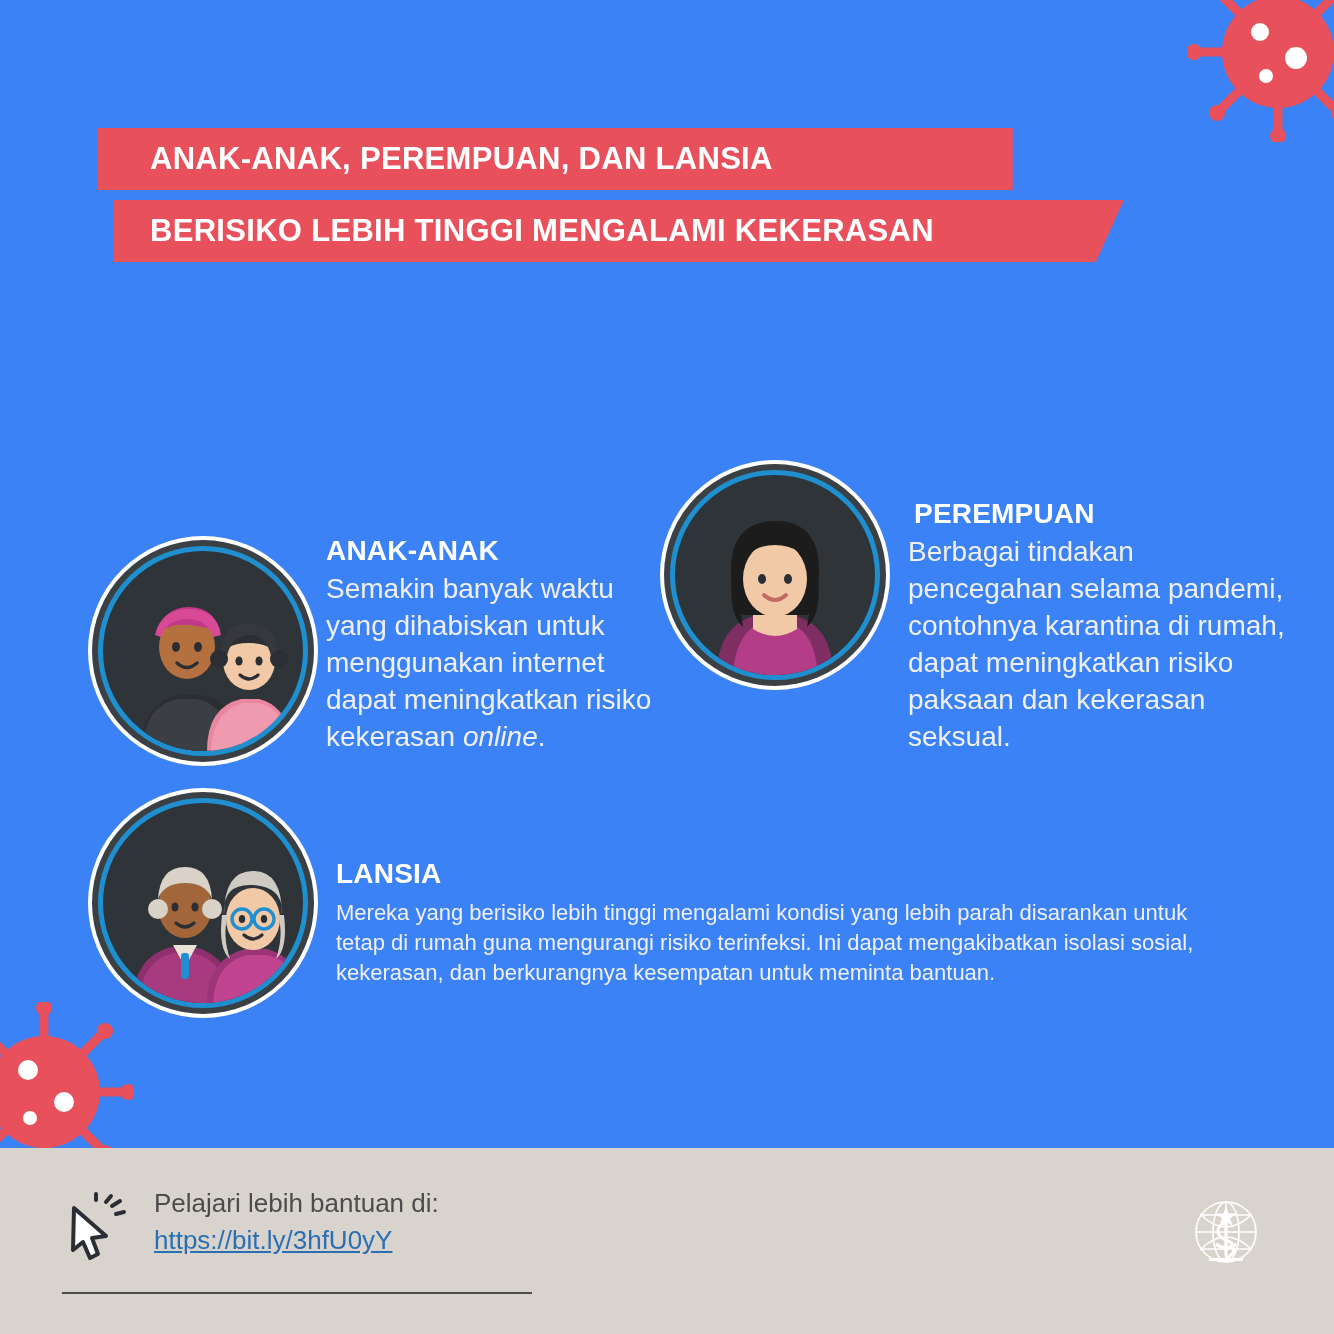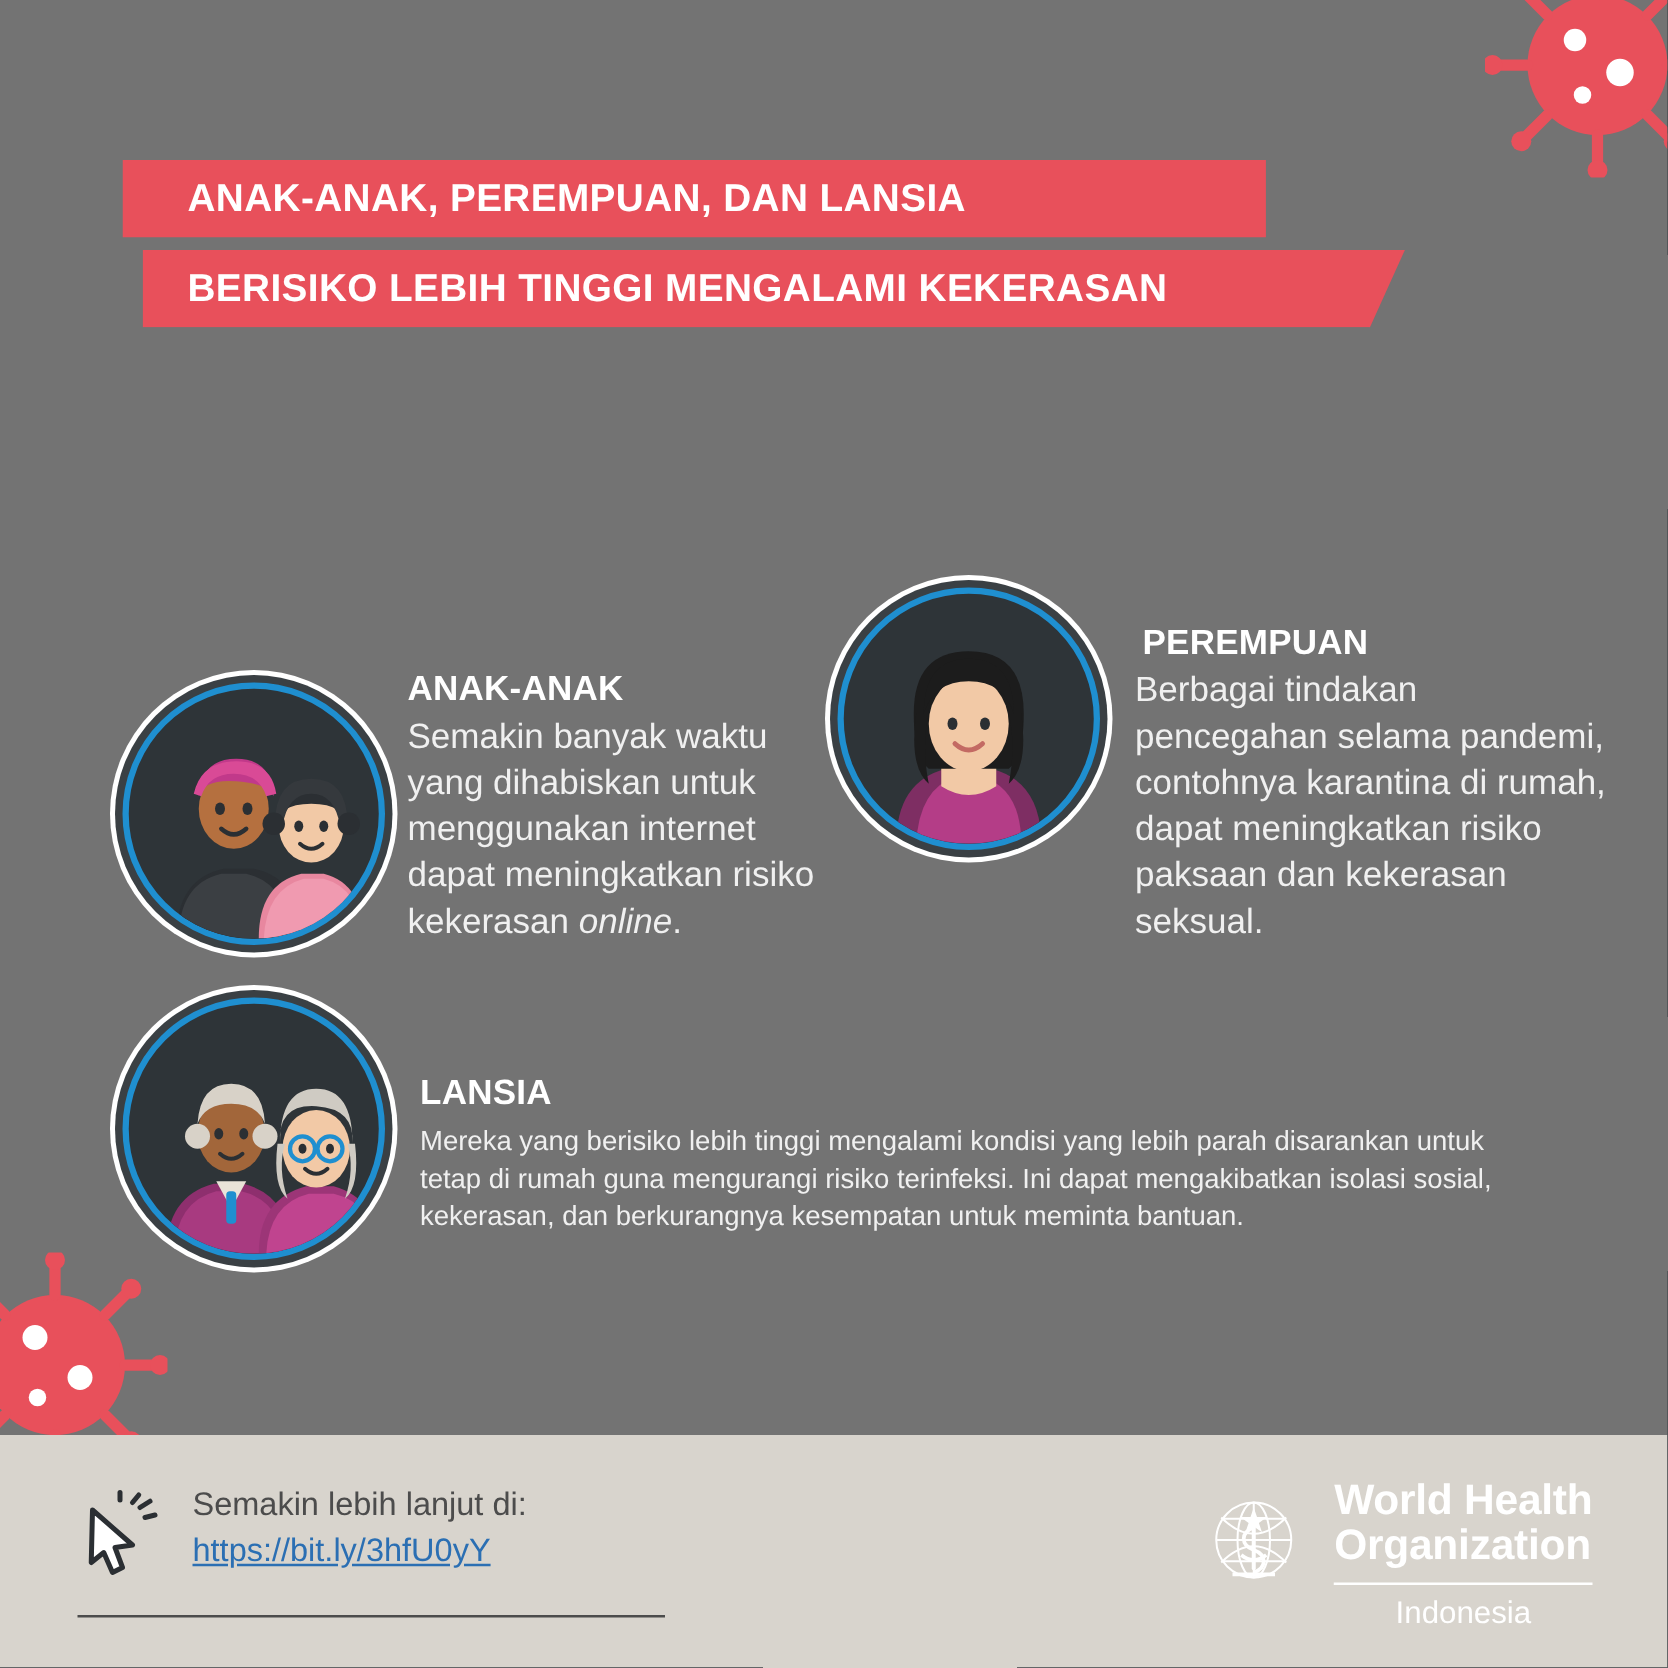--- a/index.html
+++ b/index.html
@@ -5,21 +5,21 @@
   * { box-sizing: border-box; margin: 0; padding: 0; }
   html, body {
     width: 1334px; height: 1334px;
     font-family: "Liberation Sans", sans-serif;
     background: #3a4044;
     overflow: hidden;
   }
   .poster {
     position: relative;
     width: 1334px; height: 1334px;
-    background: #737373;
+    background: #3b82f6;
     overflow: hidden;
   }
 
   
   .virus { position: absolute; }
   .virus svg { display: block; }
   .virus-top-right { top: -38px; right: -34px; }
   .virus-bottom-left { bottom: 152px; left: -46px; }
 
   
@@ -350,21 +350,21 @@
           <g stroke="#2b2f33" stroke-width="4" stroke-linecap="round">
             <line x1="44" y1="10" x2="49" y2="4"></line>
             <line x1="54" y1="22" x2="62" y2="20"></line>
             <line x1="50" y1="14" x2="58" y2="9"></line>
             <line x1="34" y1="8" x2="34" y2="2"></line>
           </g>
           <path d="M12 16 L44 44 L30 46 L36 62 L28 66 L21 50 L11 58 Z" fill="#ffffff" stroke="#2b2f33" stroke-width="4" stroke-linejoin="round"></path>
         </svg>
       </div>
       <div class="footer-text">
-        <div class="footer-learn">Semakin lebih lanjut di:</div>
+        <div class="footer-learn">Pelajari lebih bantuan di:</div>
         <a class="footer-link" href="#">https://bit.ly/3hfU0yY</a>
       </div>
     </div>
     <div class="footer-rule"></div>
 
     <div class="who-logo">
       <div class="who-emblem">
         <svg width="96" height="96" viewBox="0 0 96 96">
           <g fill="none" stroke="#ffffff" stroke-width="1.6">
             <circle cx="48" cy="50" r="30"></circle>
@@ -378,22 +378,17 @@
           </g>
           <g fill="#ffffff">
             <path d="M48 24 l2.6 7.6 8 0 -6.5 4.7 2.5 7.6 -6.6-4.7 -6.6 4.7 2.5-7.6 -6.5-4.7 8 0 z"></path>
             <rect x="46.4" y="34" width="3.2" height="40" rx="1.3"></rect>
             <path d="M38 62 q10 8 20 0" stroke="#ffffff" stroke-width="3" fill="none"></path>
             <path d="M48 40 q-8 3 -8 9 t8 9 t8 9 t-8 9" stroke="#ffffff" stroke-width="3" fill="none"></path>
           </g>
           <rect x="31" y="76" width="34" height="3" fill="#ffffff"></rect>
         </svg>
       </div>
-      <div class="who-words">
-        <div class="who-l1">World Health</div>
-        <div class="who-l2">Organization</div>
-        <div class="who-country">Indonesia</div>
-      </div>
     </div>
 
   </div>
 
 </div>
 
 </body></html>

